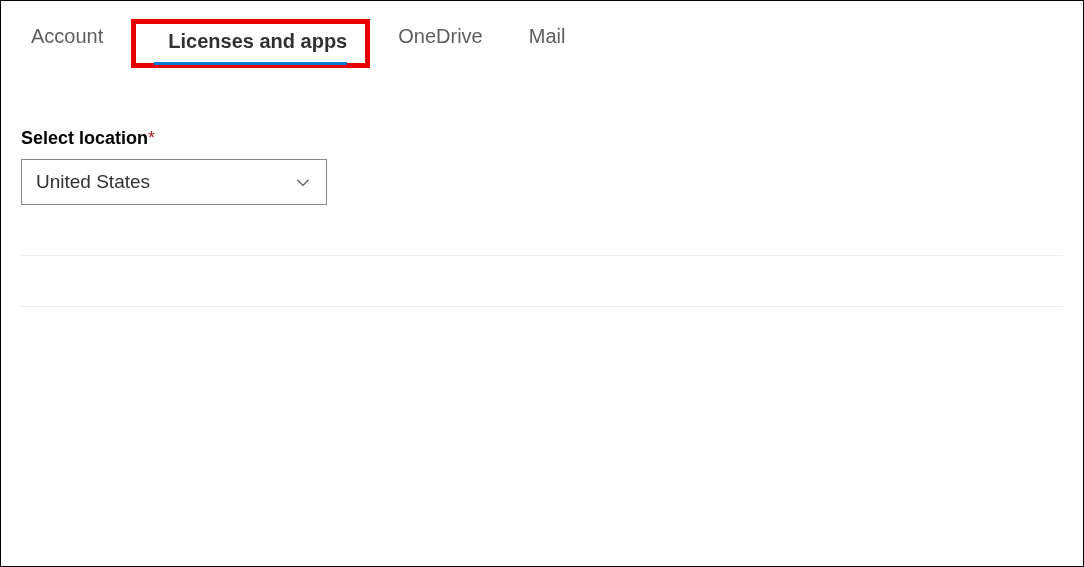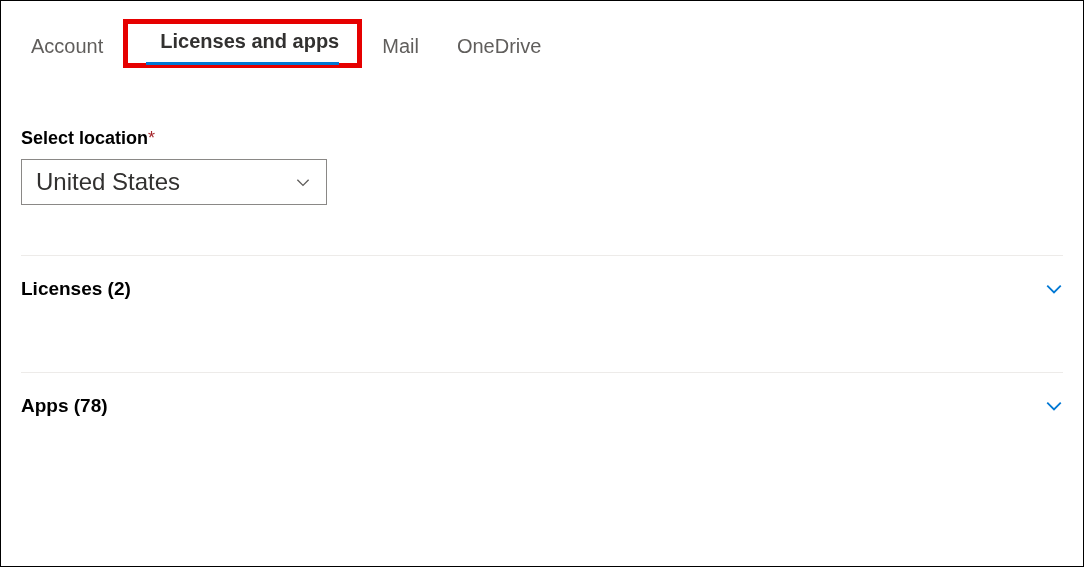--- a/index.html
+++ b/index.html
@@ -10,22 +10,22 @@
       height: 567px;
       border: 1px solid #000;
       padding: 0;
       color: #323130;
     }
     .container {
       padding: 18px 20px 0 20px;
     }
     .tabs {
       display: flex;
-      gap: 2px;
-      align-items: flex-end;
+      gap: 10px;
+      align-items: flex-start;
       margin-bottom: 60px;
     }
     .tab {
       font-size: 20px;
       color: #605e5c;
       padding: 6px 18px 10px 18px;
       cursor: pointer;
       position: relative;
       font-weight: 400;
     }
@@ -68,21 +68,21 @@
       font-size: 18px;
     }
     .dropdown {
       display: flex;
       align-items: center;
       justify-content: space-between;
       width: 306px;
       height: 46px;
       border: 1px solid #8a8886;
       padding: 0 14px;
-      font-size: 24px;
+      font-size: 19px;
       color: #323130;
       cursor: pointer;
       background: #fff;
       margin-bottom: 50px;
     }
     .dropdown .chevron {
       color: #605e5c;
     }
     .divider {
       border: none;
@@ -116,53 +116,37 @@
 </head>
 <body>
 
 <div class="container">
 
   <div class="tabs">
     <div class="tab">Account</div>
     <div class="tab-highlight">
       <div class="tab active">Licenses and apps</div>
     </div>
+    <div class="tab">OneDrive</div>
     <div class="tab">Mail</div>
-    <div class="tab">OneDrive</div>
   </div>
 
   <div class="section-label">
     <span>Select location</span>
     <span class="required">*</span>
   </div>
 
   <div class="dropdown">
     <span>United States</span>
     <svg class="chevron" viewBox="0 0 16 16" fill="none" stroke="currentColor" stroke-width="1.2">
       <polyline points="3,6 8,11 13,6"></polyline>
     </svg>
   </div>
 
   <hr class="divider">
 
-  <div class="accordion">
-    <span class="accordion-title">
-      <span>Licenses</span> (<span>2</span>)
-    </span>
-    <svg class="chevron" viewBox="0 0 16 16" fill="none" stroke="currentColor" stroke-width="1.6">
-      <polyline points="2,5 8,11 14,5"></polyline>
-    </svg>
-  </div>
 
   <div class="spacer"></div>
 
   <hr class="divider">
 
-  <div class="accordion">
-    <span class="accordion-title">
-      <span>Apps</span> (<span>78</span>)
-    </span>
-    <svg class="chevron" viewBox="0 0 16 16" fill="none" stroke="currentColor" stroke-width="1.6">
-      <polyline points="2,5 8,11 14,5"></polyline>
-    </svg>
-  </div>
 
 </div>
 
 </body></html>

